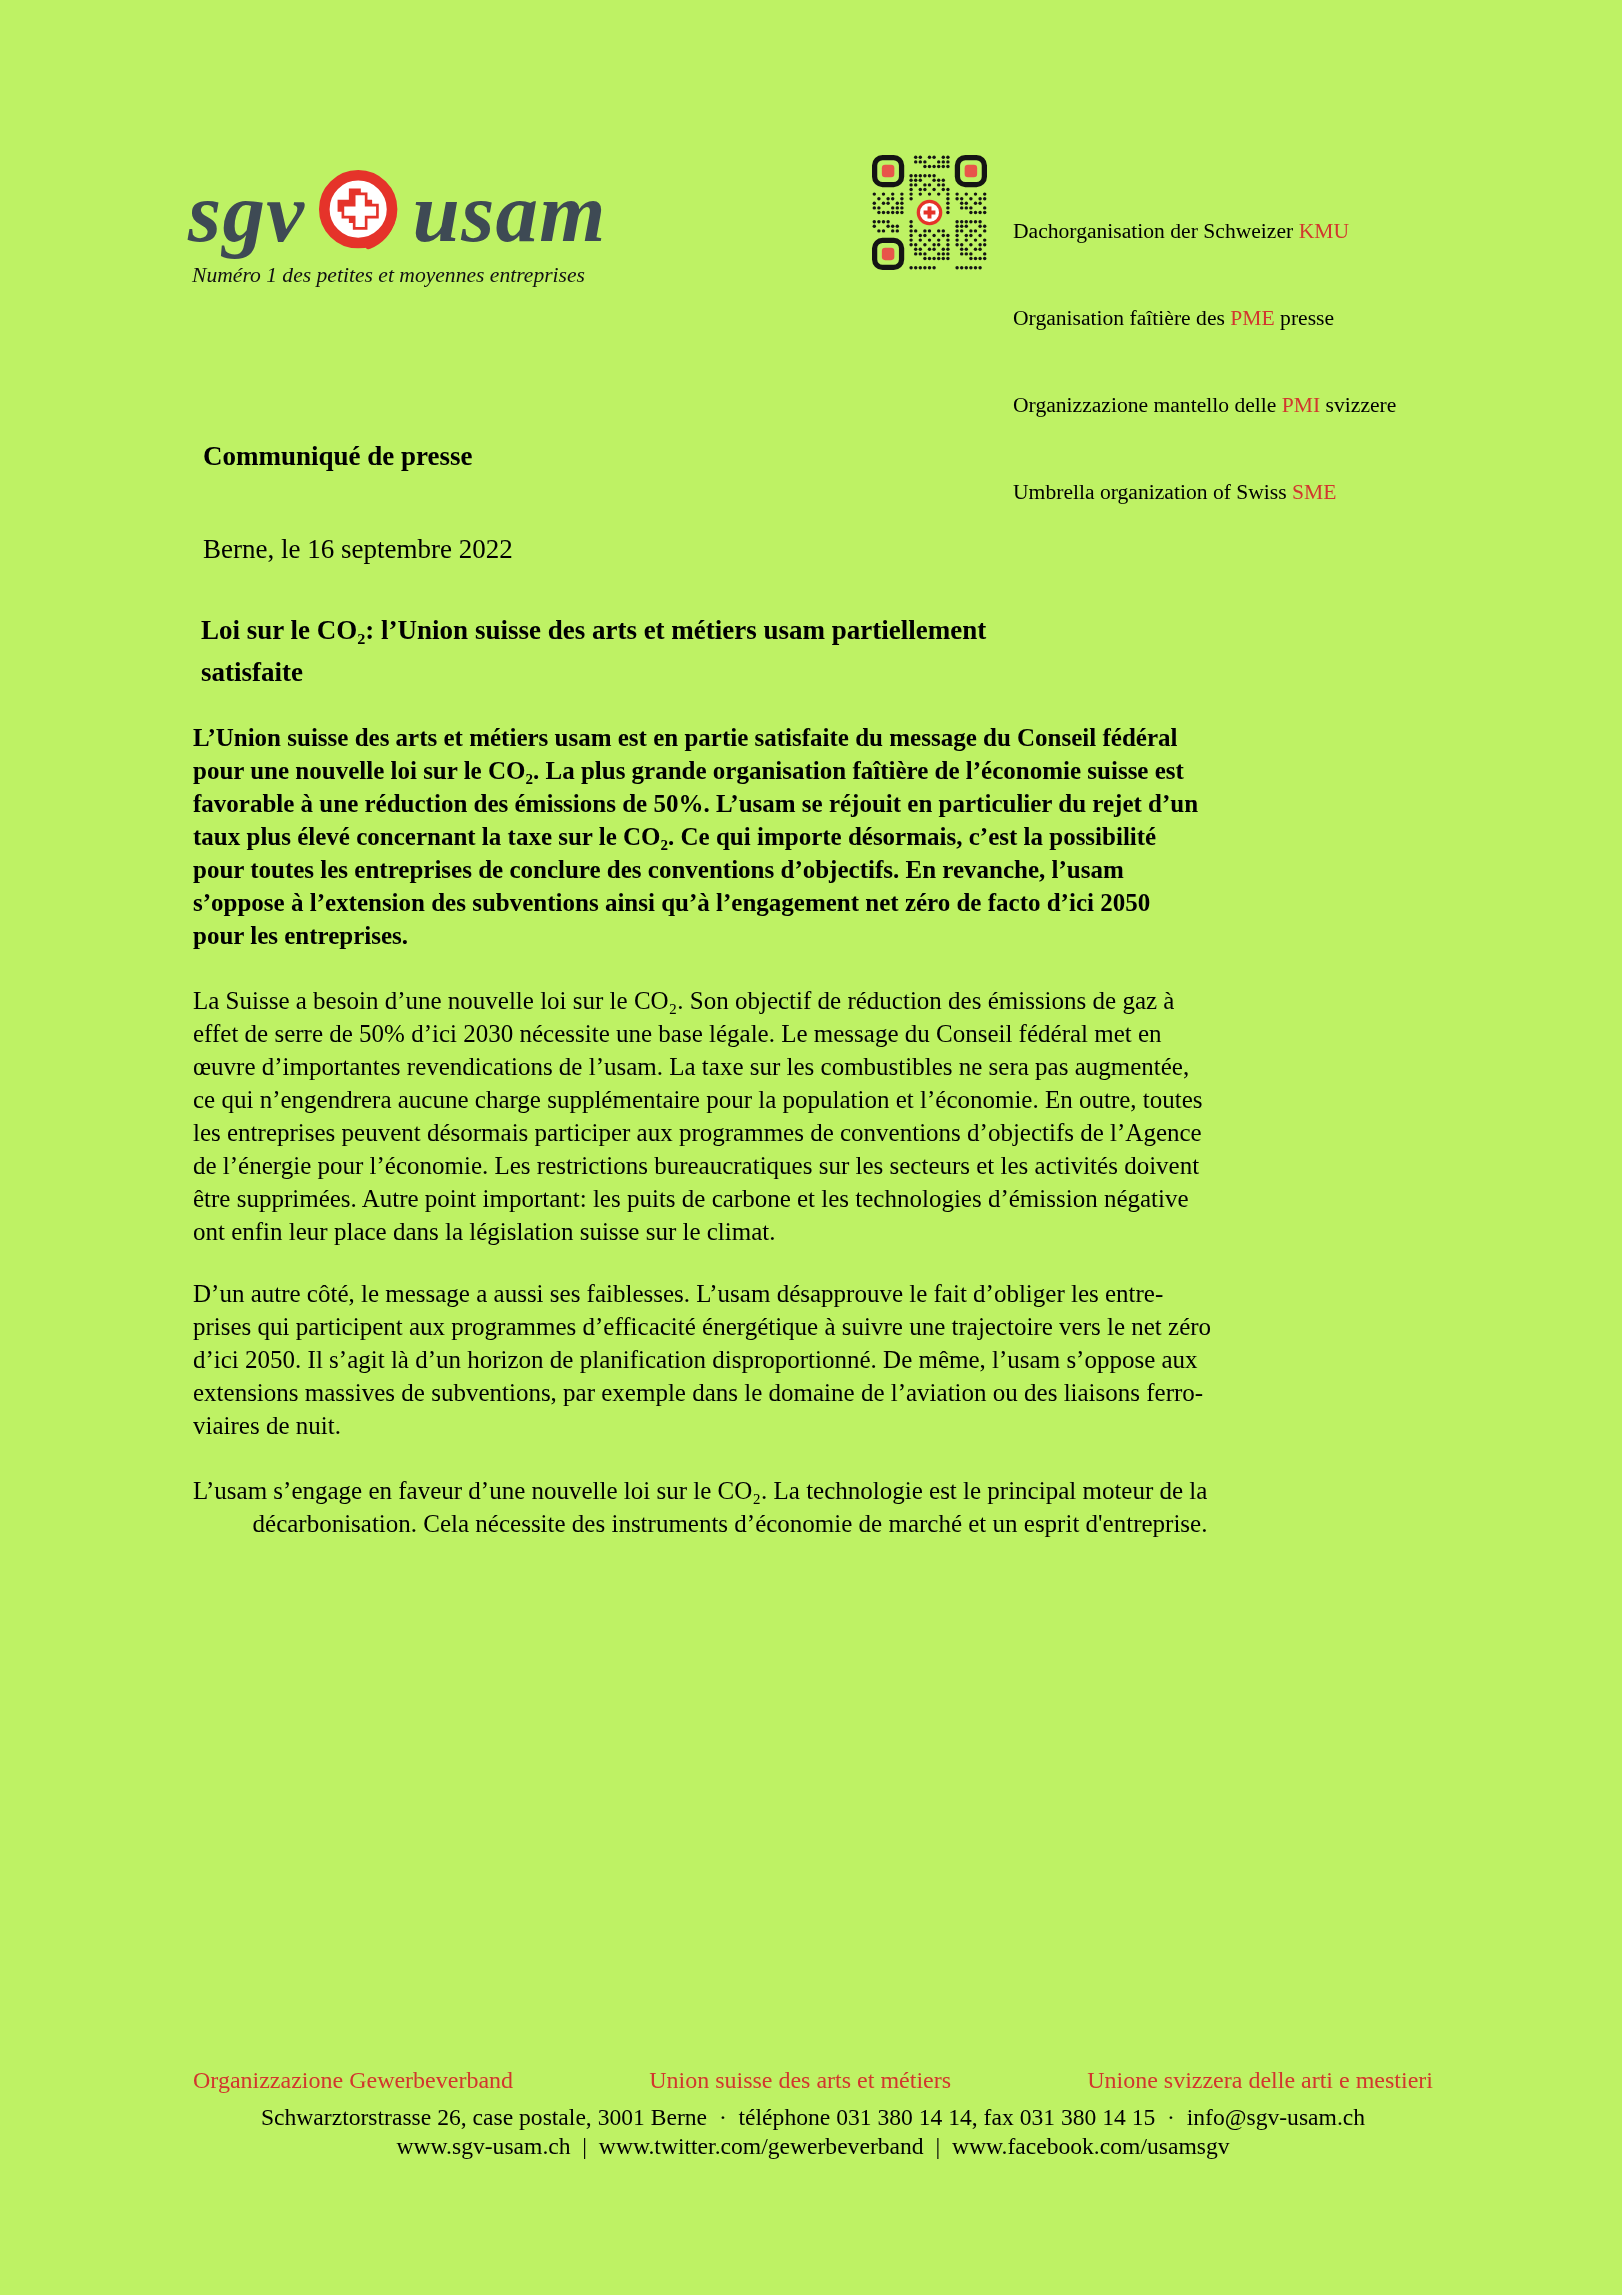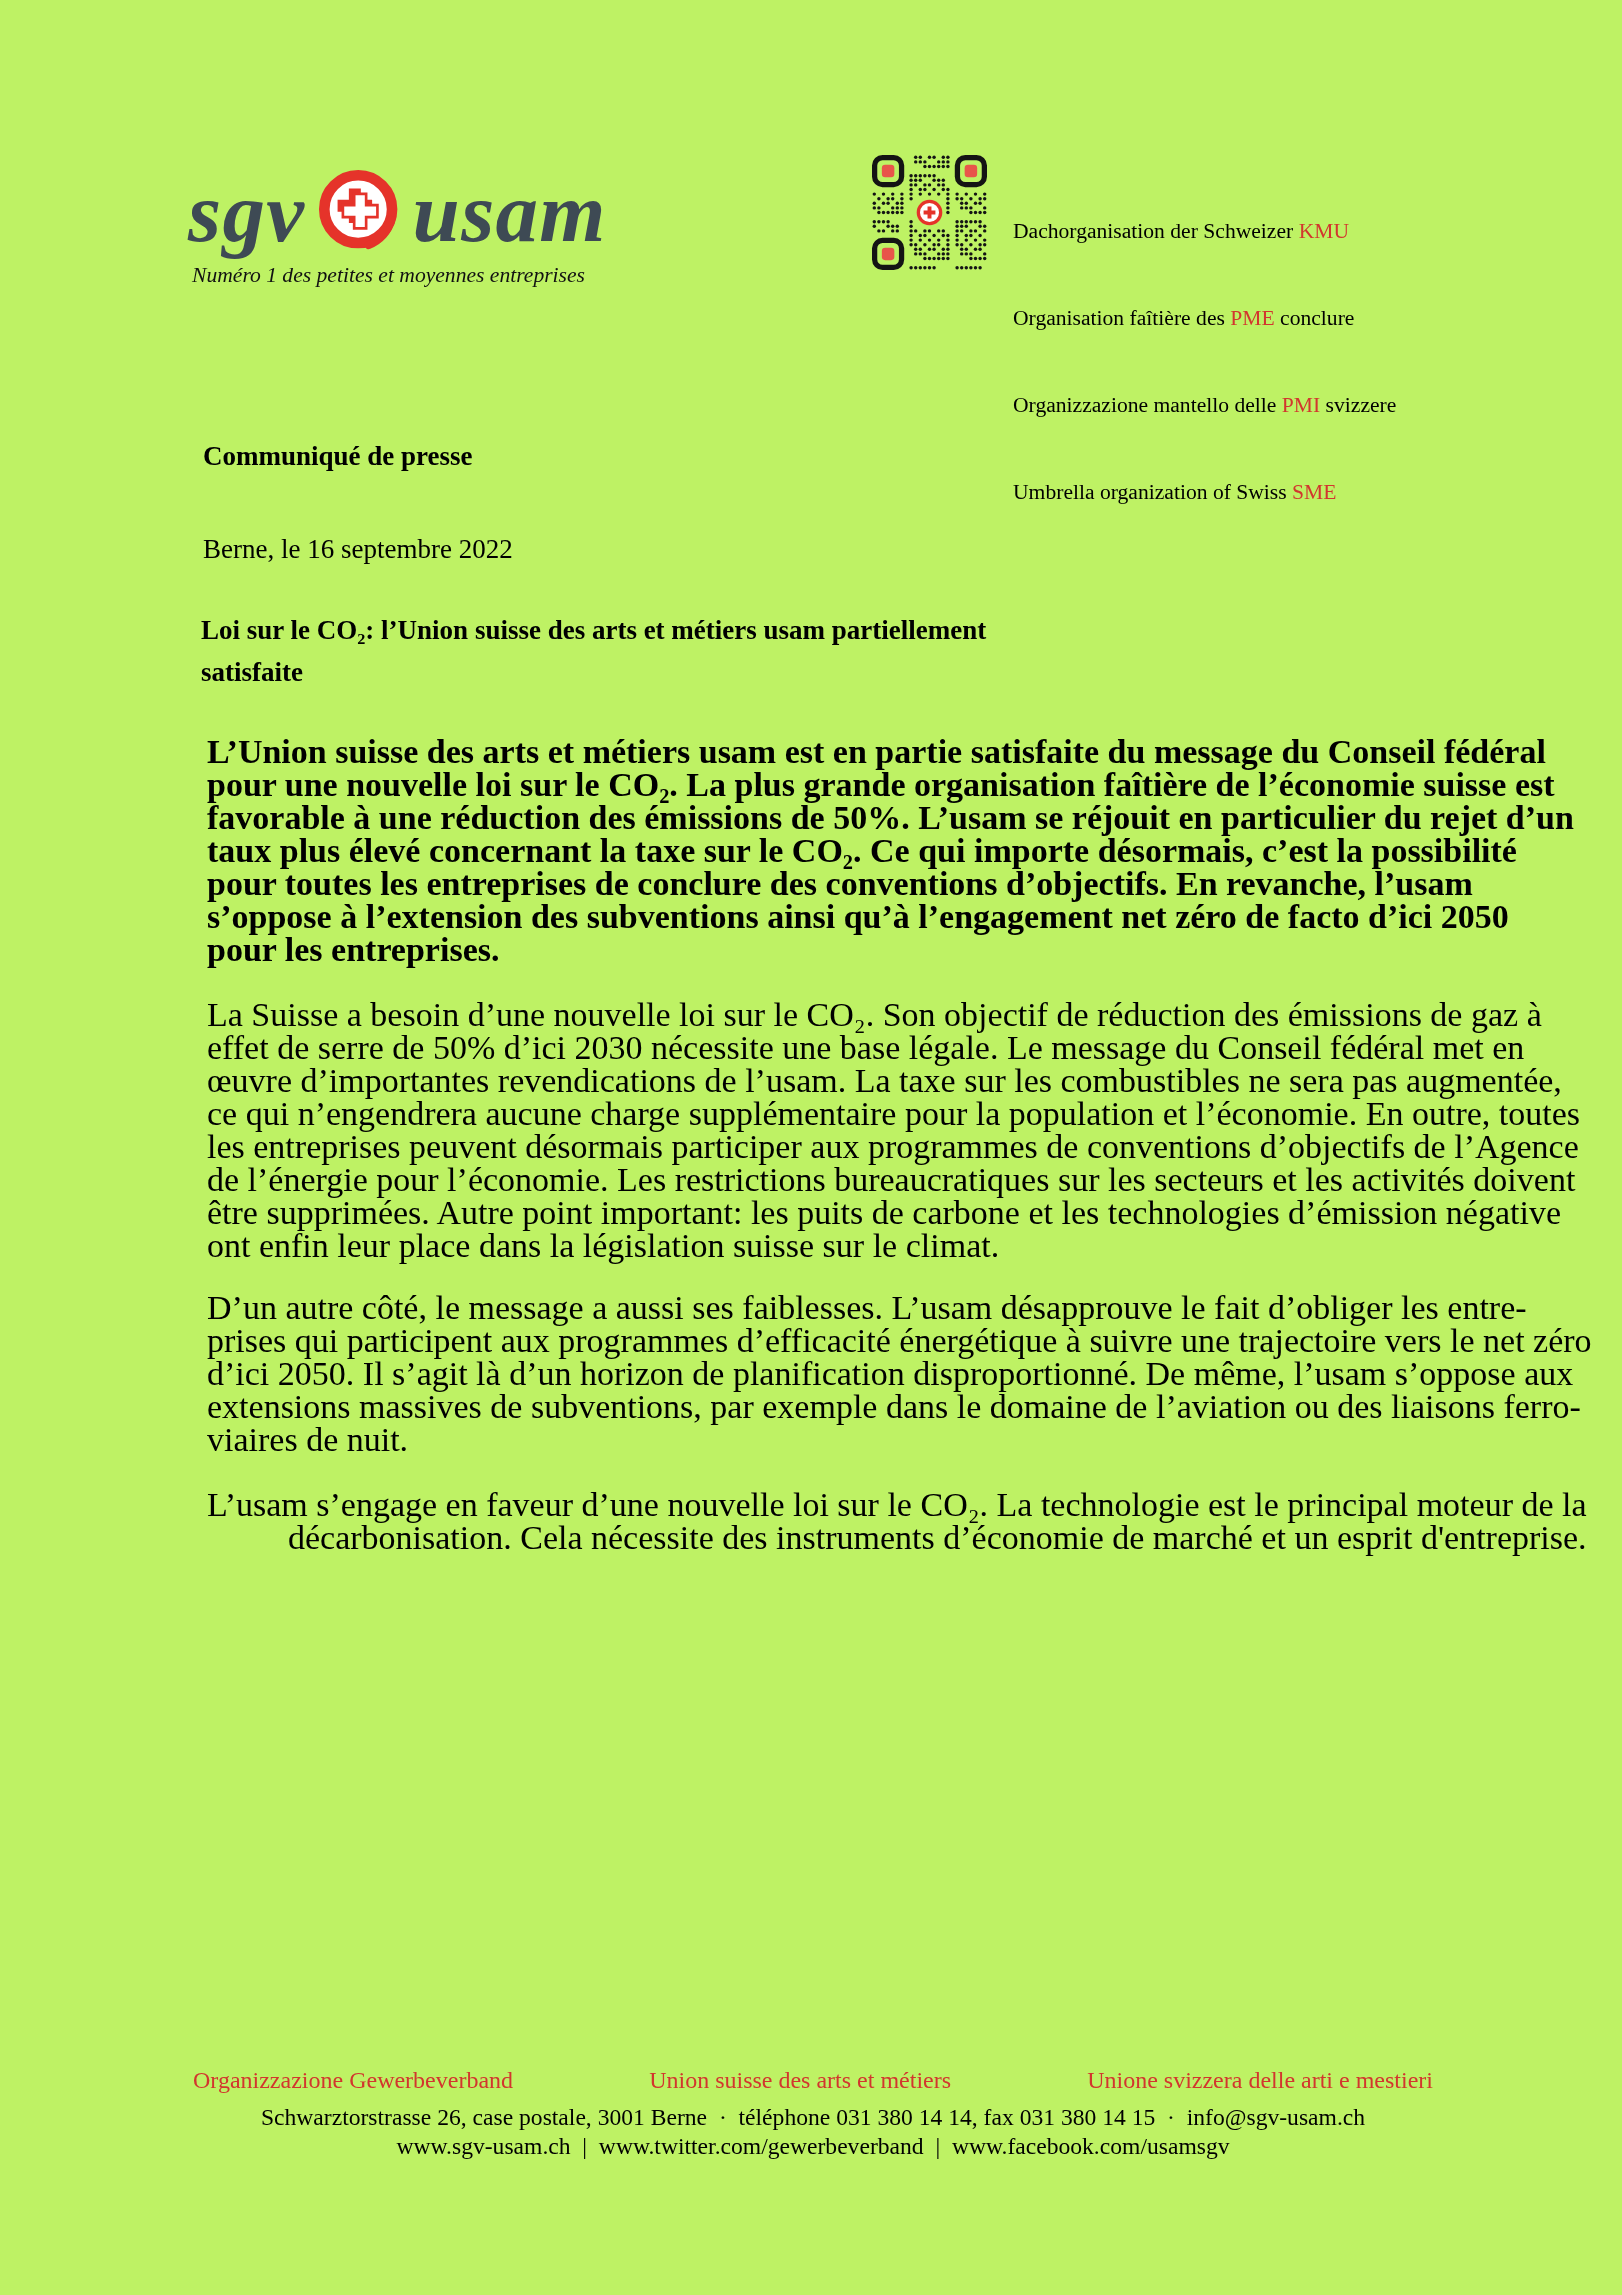--- a/index.html
+++ b/index.html
@@ -32,21 +32,21 @@
   }
   .org-line .red{color:#d2362e;}
   
   .doc-meta{position:absolute;top:379px;left:203px;font-size:27px;line-height:31px;white-space:pre;}
   .doc-type{font-weight:700;}
   
   .title{
     position:absolute;top:609px;left:201px;margin:0;
     font-size:27px;line-height:42px;font-weight:700;white-space:pre;
   }
-  .para{position:absolute;left:193px;margin:14px;font-size:34px;line-height:33px;white-space:pre;}
+  .para{position:absolute;left:193px;margin:0;font-size:25px;line-height:33px;white-space:pre;}
   .lead{top:721px;font-weight:700;}
   .p1{top:984px;}
   .p2{top:1277px;}
   .p3{top:1474px;text-align:right;}
   
   .footer-orgs{
     position:absolute;top:2066px;left:193px;width:1240px;
     display:flex;justify-content:space-between;
     font-size:24px;line-height:29px;color:#d2362e;
   }
@@ -287,21 +287,21 @@
       <rect x="130" y="4" width="41" height="41" rx="12" fill="none" stroke="#141414" stroke-width="8"></rect>
       <rect x="141" y="15" width="19" height="19" rx="5" fill="#e8554a"></rect>
       <rect x="4" y="130" width="41" height="41" rx="12" fill="none" stroke="#141414" stroke-width="8"></rect>
       <rect x="15" y="141" width="19" height="19" rx="5" fill="#e8554a"></rect>
       <circle cx="87.5" cy="87.5" r="17" fill="#ffffff" stroke="#e5332a" stroke-width="5"></circle>
       <path transform="translate(87.5,87.5)" fill="#e5332a" d="M -3 -9 L 3 -9 L 3 -3 L 9 -3 L 9 3 L 3 3 L 3 9 L -3 9 L -3 3 L -9 3 L -9 -3 L -3 -3 Z"></path>
     </svg>
 
   <div class="org-lines">
     <div class="org-line"><span>Dachorganisation der Schweizer </span><span class="red">KMU</span><span></span></div>
-    <div class="org-line"><span>Organisation faîtière des </span><span class="red">PME</span><span> conclure</span></div>
+    <div class="org-line"><span>Organisation faîtière des </span><span class="red">PME</span><span> presse</span></div>
     <div class="org-line"><span>Organizzazione mantello delle </span><span class="red">PMI</span><span> svizzere</span></div>
     <div class="org-line"><span>Umbrella organization of Swiss </span><span class="red">SME</span><span></span></div>
   </div>
 
   <div class="doc-meta">
     <div class="doc-type">Communiqué de presse</div>
     <div class="dateline">Berne, le 16 septembre 2022</div>
   </div>
 
   <h1 class="title">Loi sur le CO₂: l’Union suisse des arts et métiers usam partiellement

